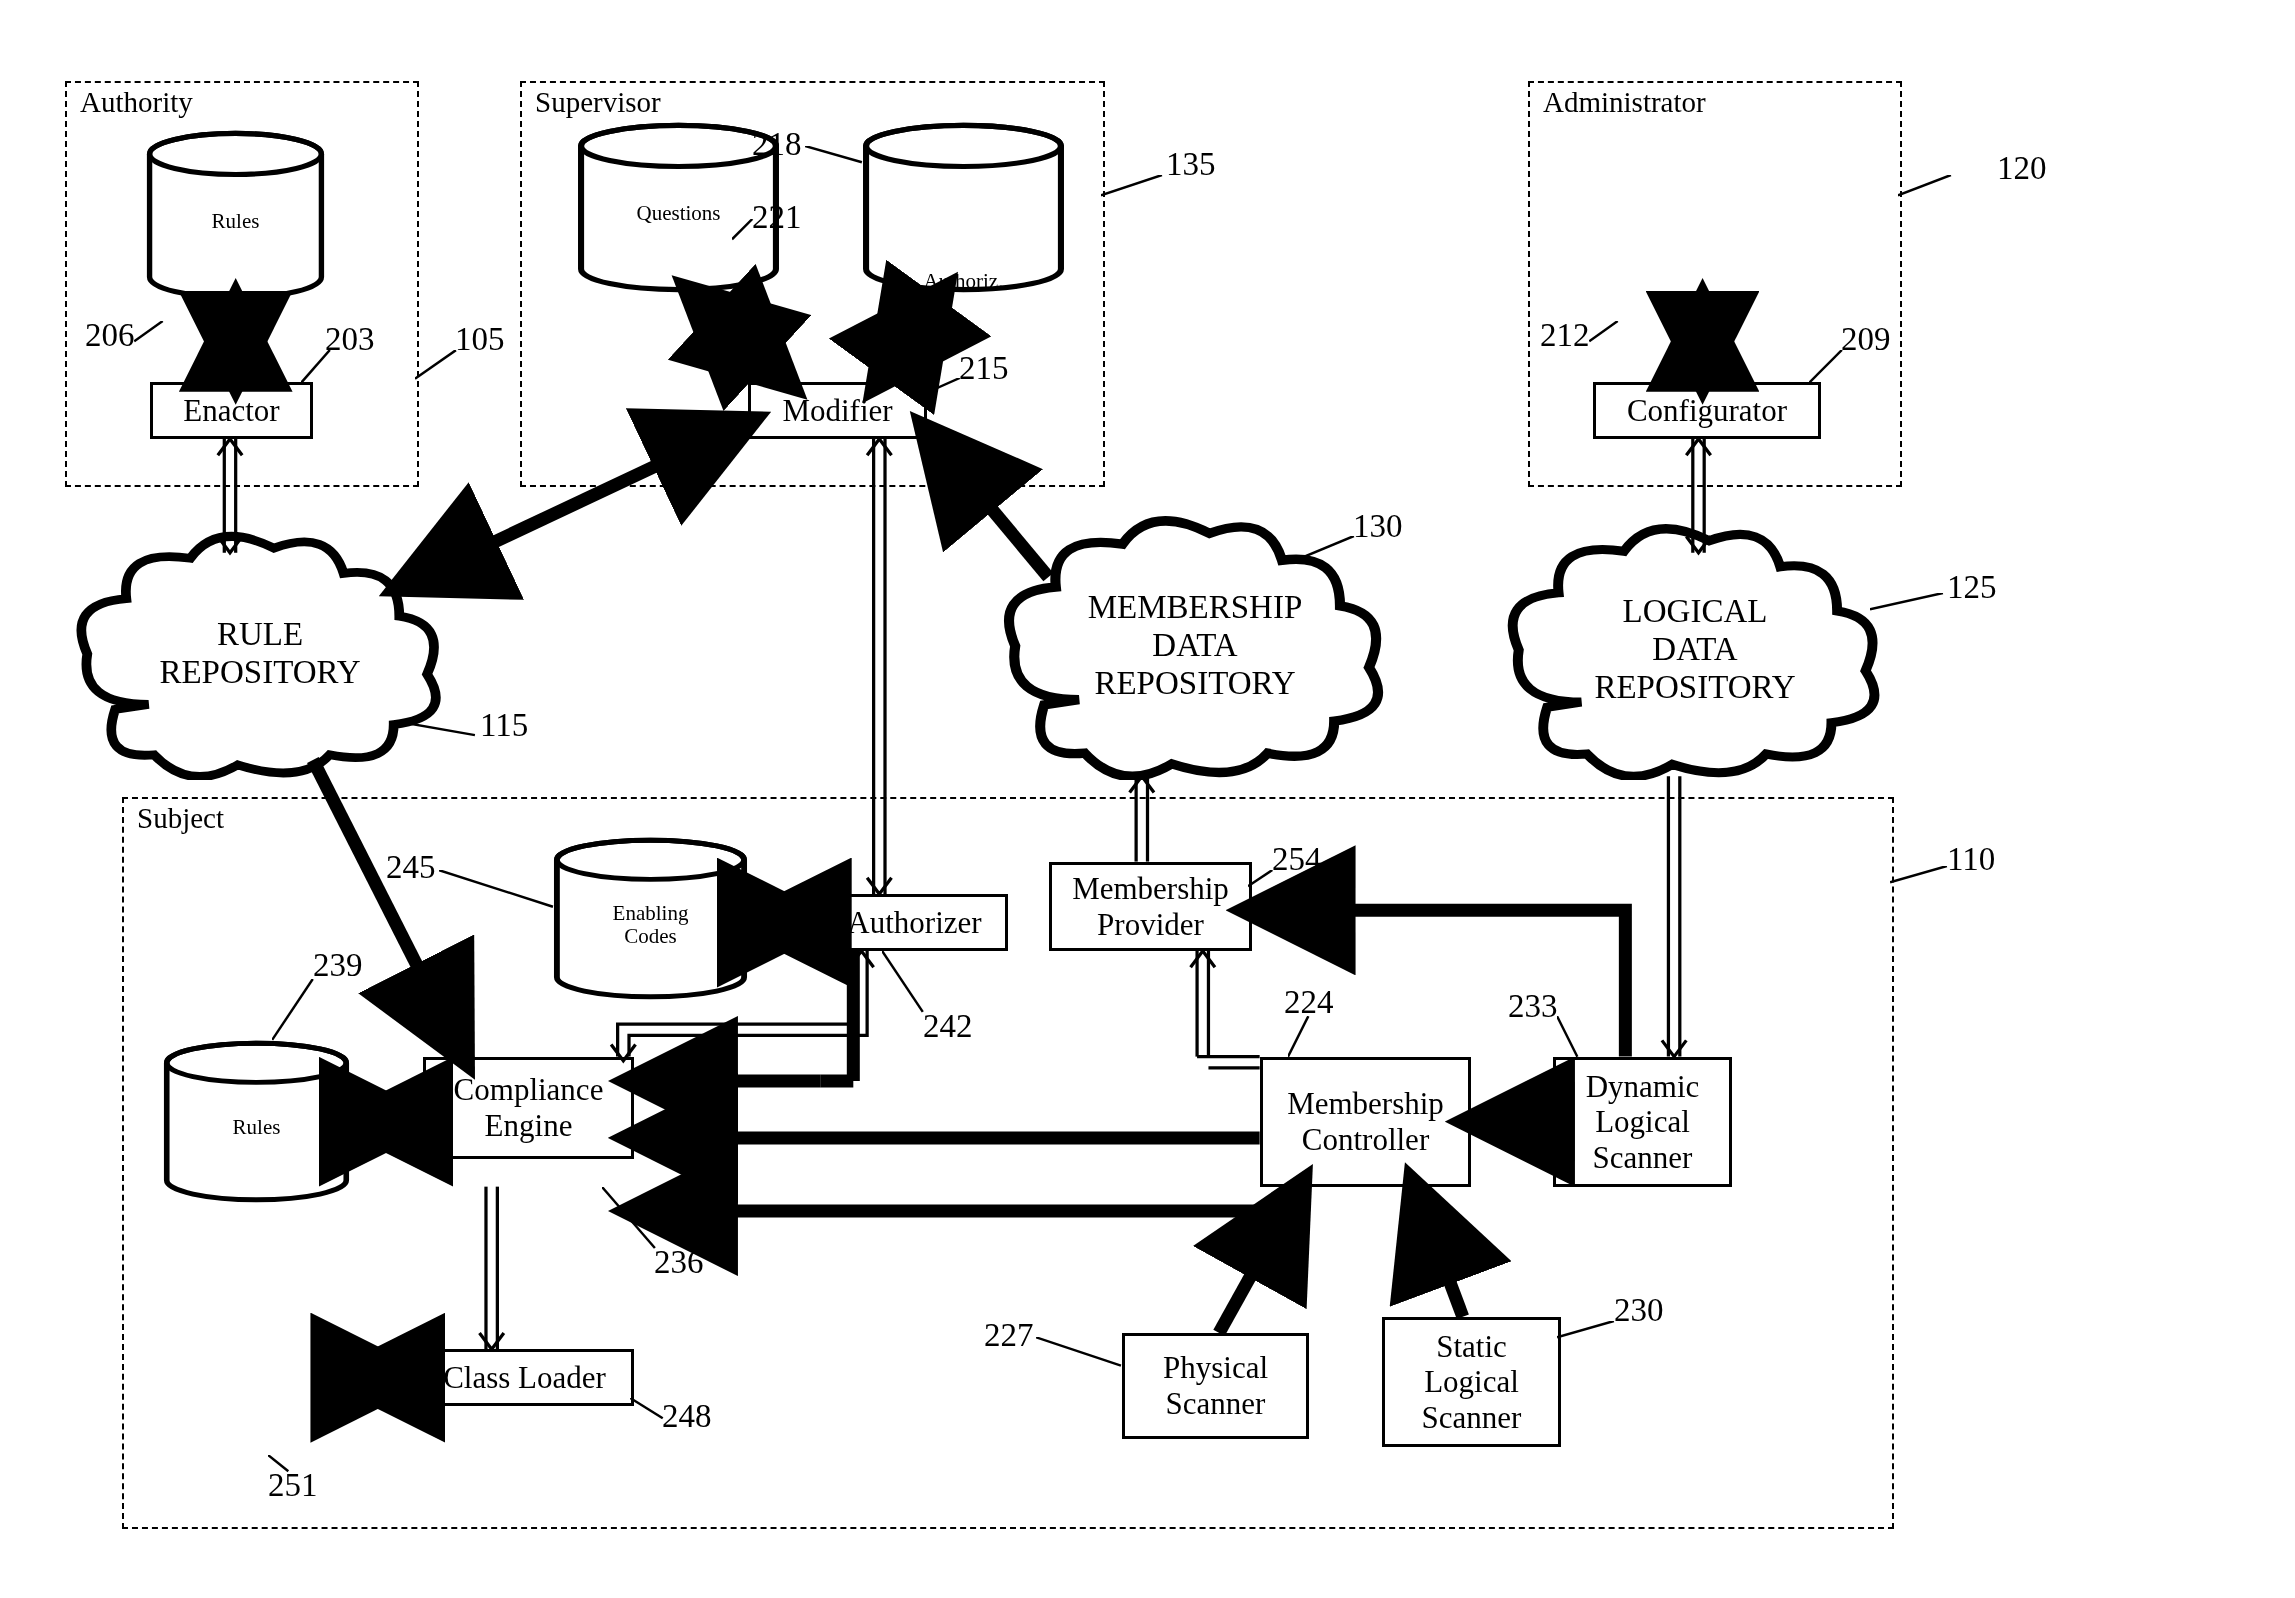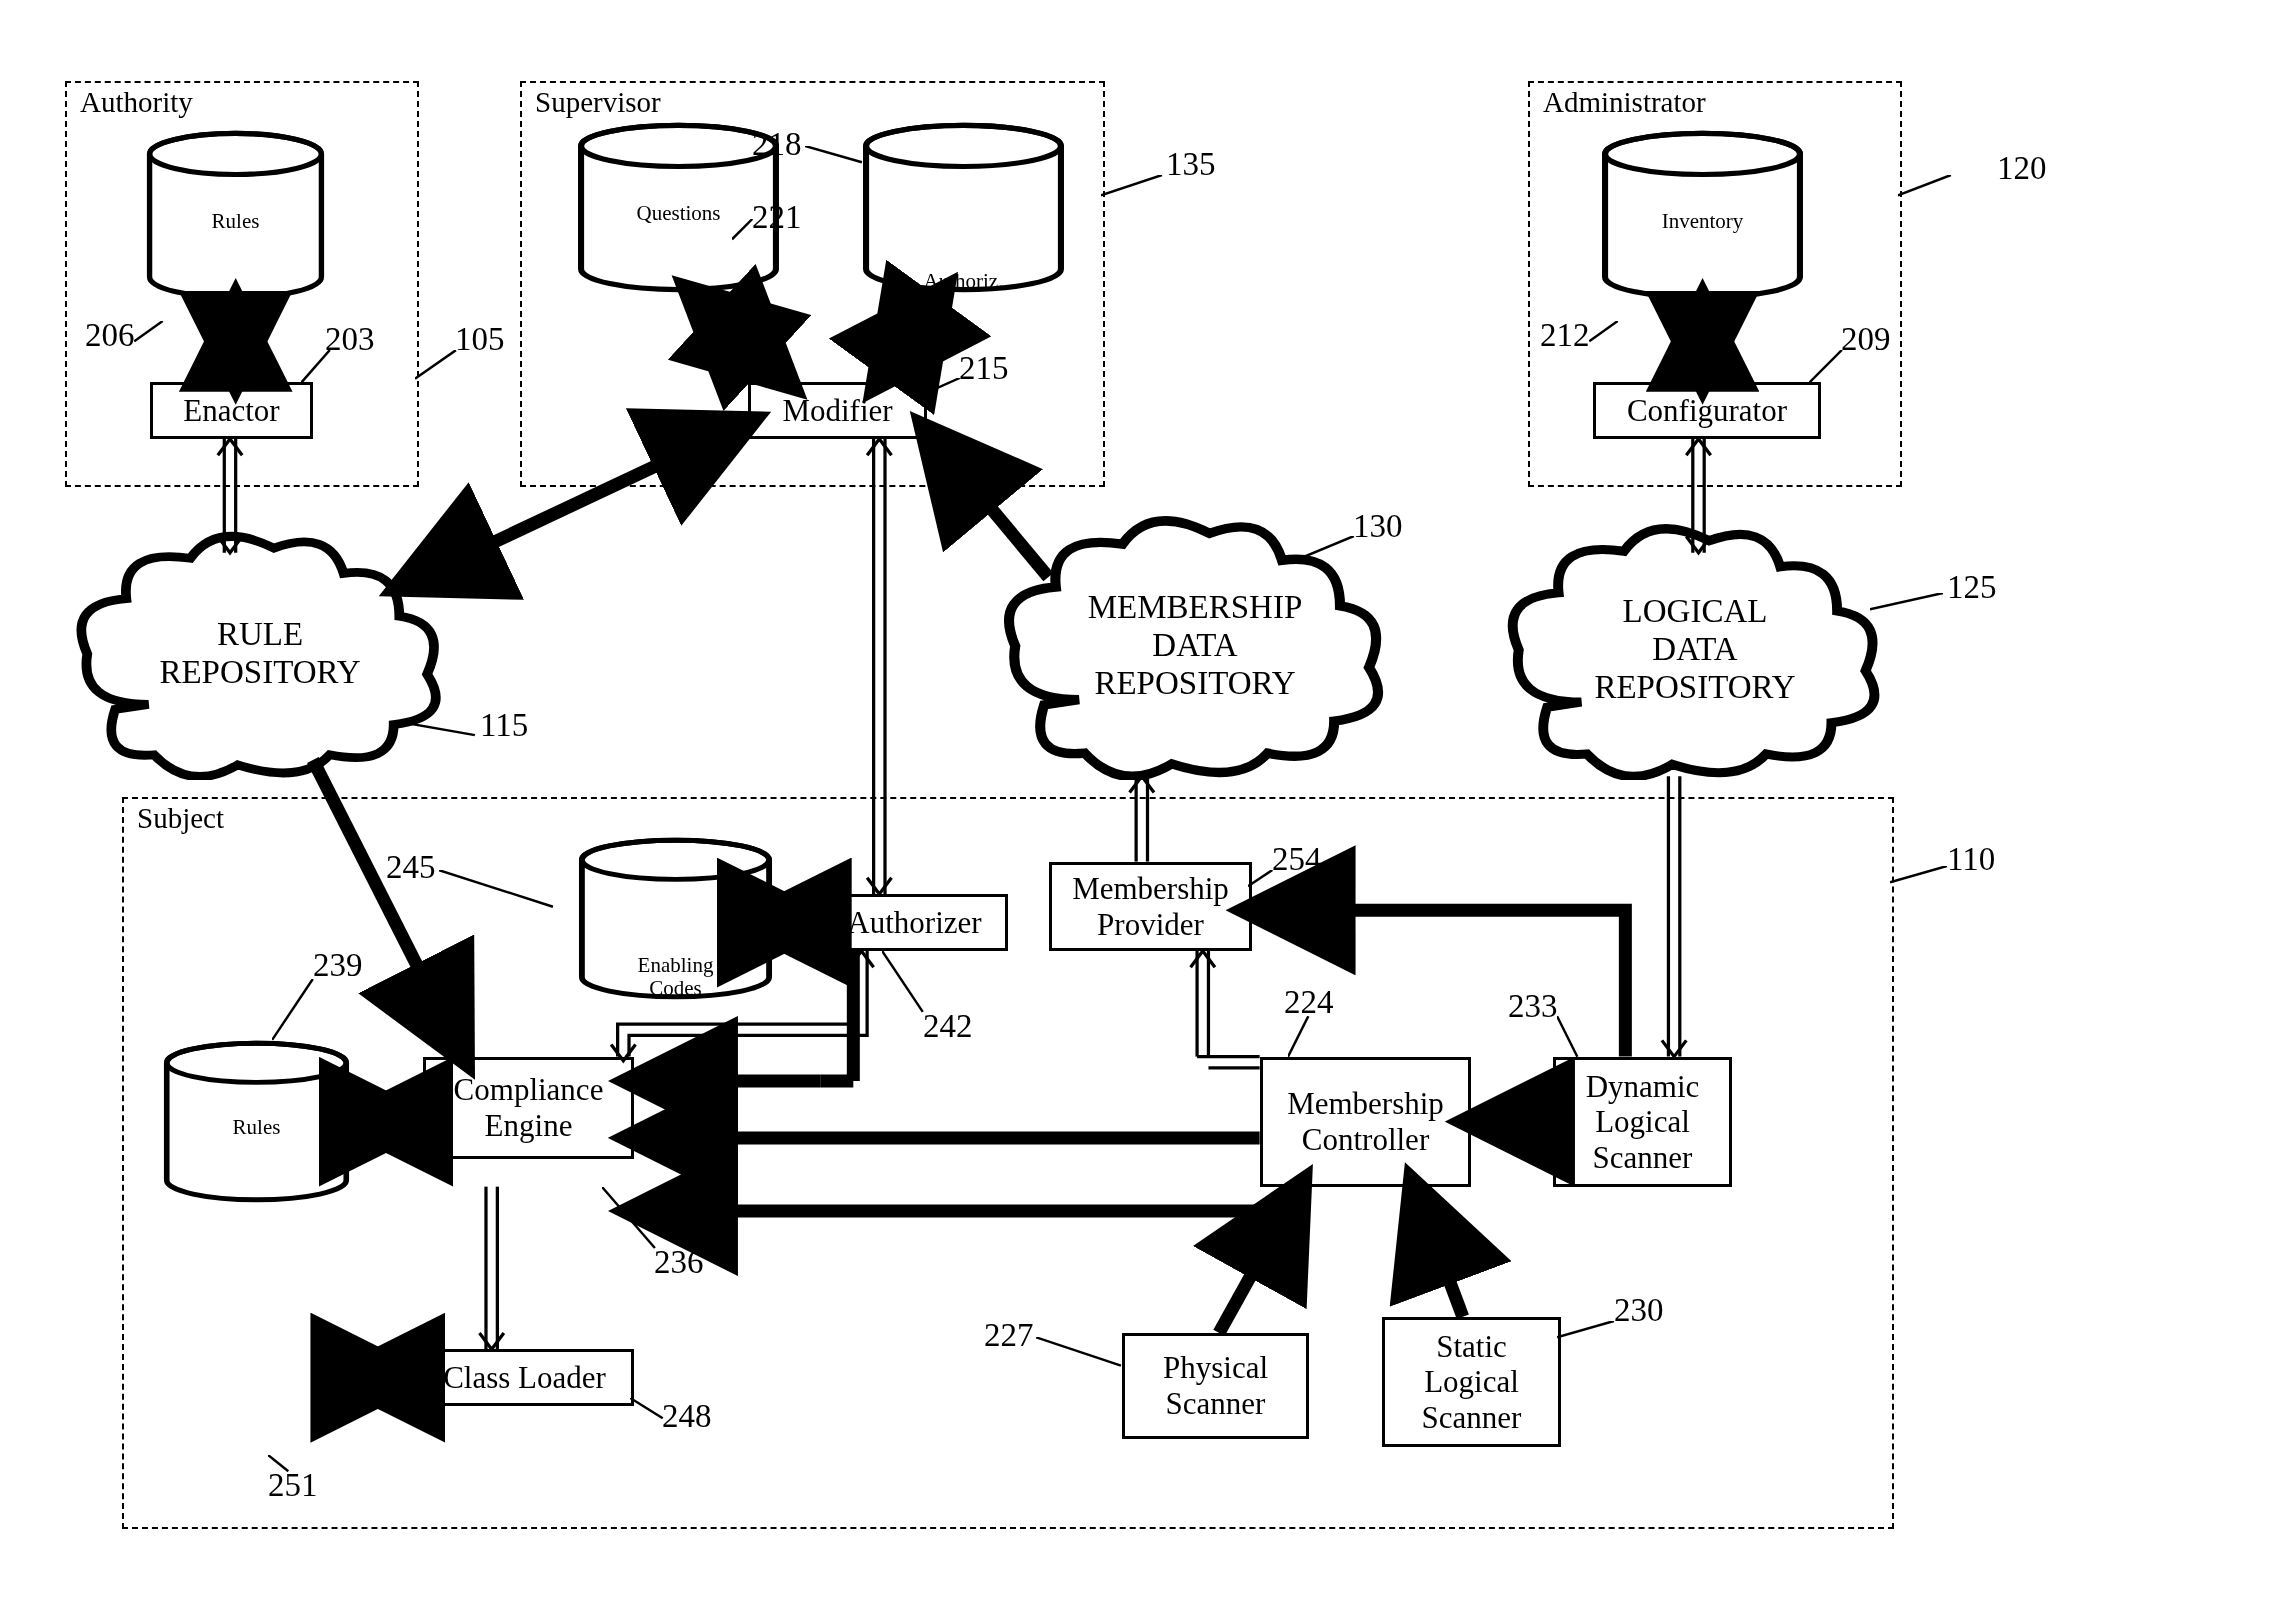--- a/index.html
+++ b/index.html
@@ -140,27 +140,21 @@
         <use href="#cyl"></use>
       </svg>
   <span class="label">Questions</span>
 </div>
 <div class="cylinder" style="left:862px; top:122px; width:203px; height:171px;align-items:flex-end;">
   <svg viewBox="0 0 100 100" preserveAspectRatio="none">
         <use href="#cyl"></use>
       </svg>
   <span class="label">Authoriz.</span>
 </div>
-<div class="cylinder" style="left:1601px; top:130px; width:203px; height:171px;">
-  <svg viewBox="0 0 100 100" preserveAspectRatio="none">
-        <use href="#cyl"></use>
-      </svg>
-  <span class="label">Inventory</span>
-</div>
-<div class="cylinder" style="left:578px; top:837px; width:195px; height:163px;align-items:flex-end;">
+<div class="cylinder" style="left:553px; top:837px; width:195px; height:163px;">
   <svg viewBox="0 0 100 100" preserveAspectRatio="none">
         <use href="#cyl"></use>
       </svg>
   <span class="label" style="white-space:pre-line;">Enabling
 Codes</span>
 </div>
 <div class="cylinder" style="left:163px; top:1040px; width:187px; height:163px;">
   <svg viewBox="0 0 100 100" preserveAspectRatio="none">
         <use href="#cyl"></use>
       </svg>

